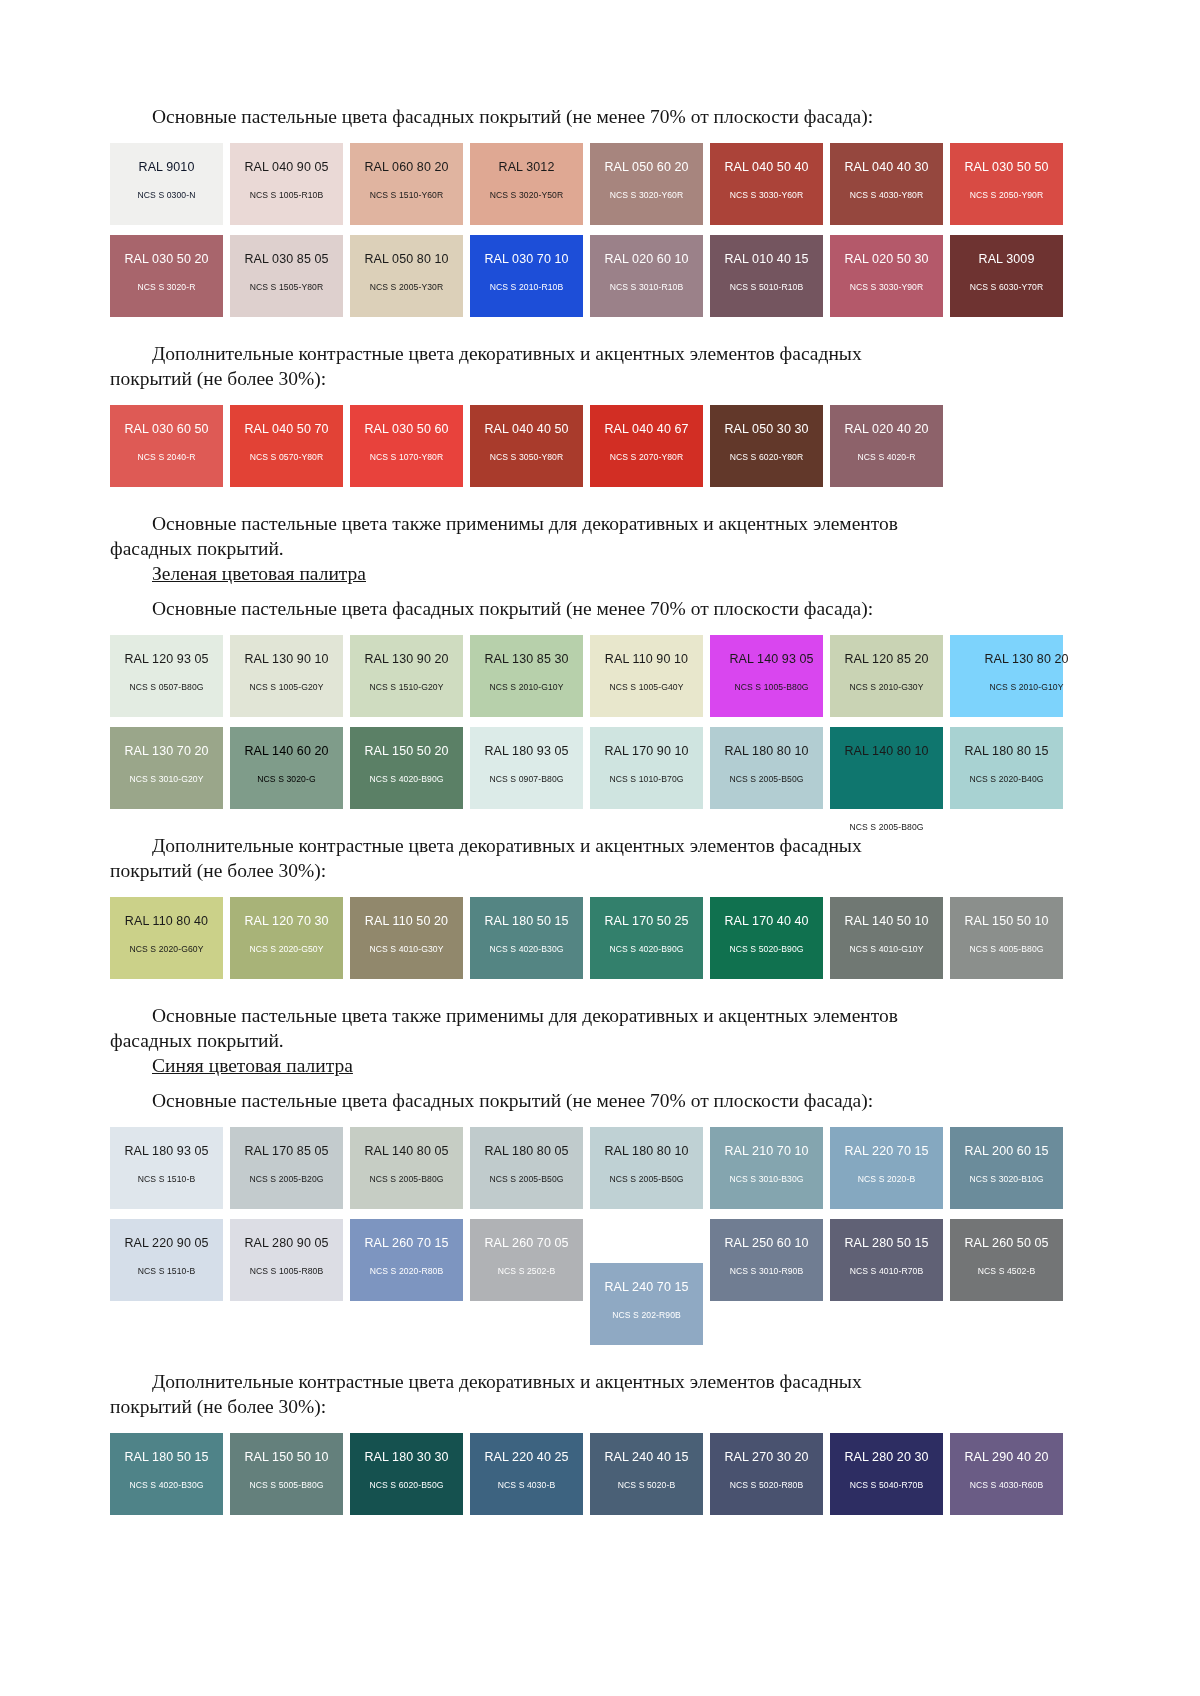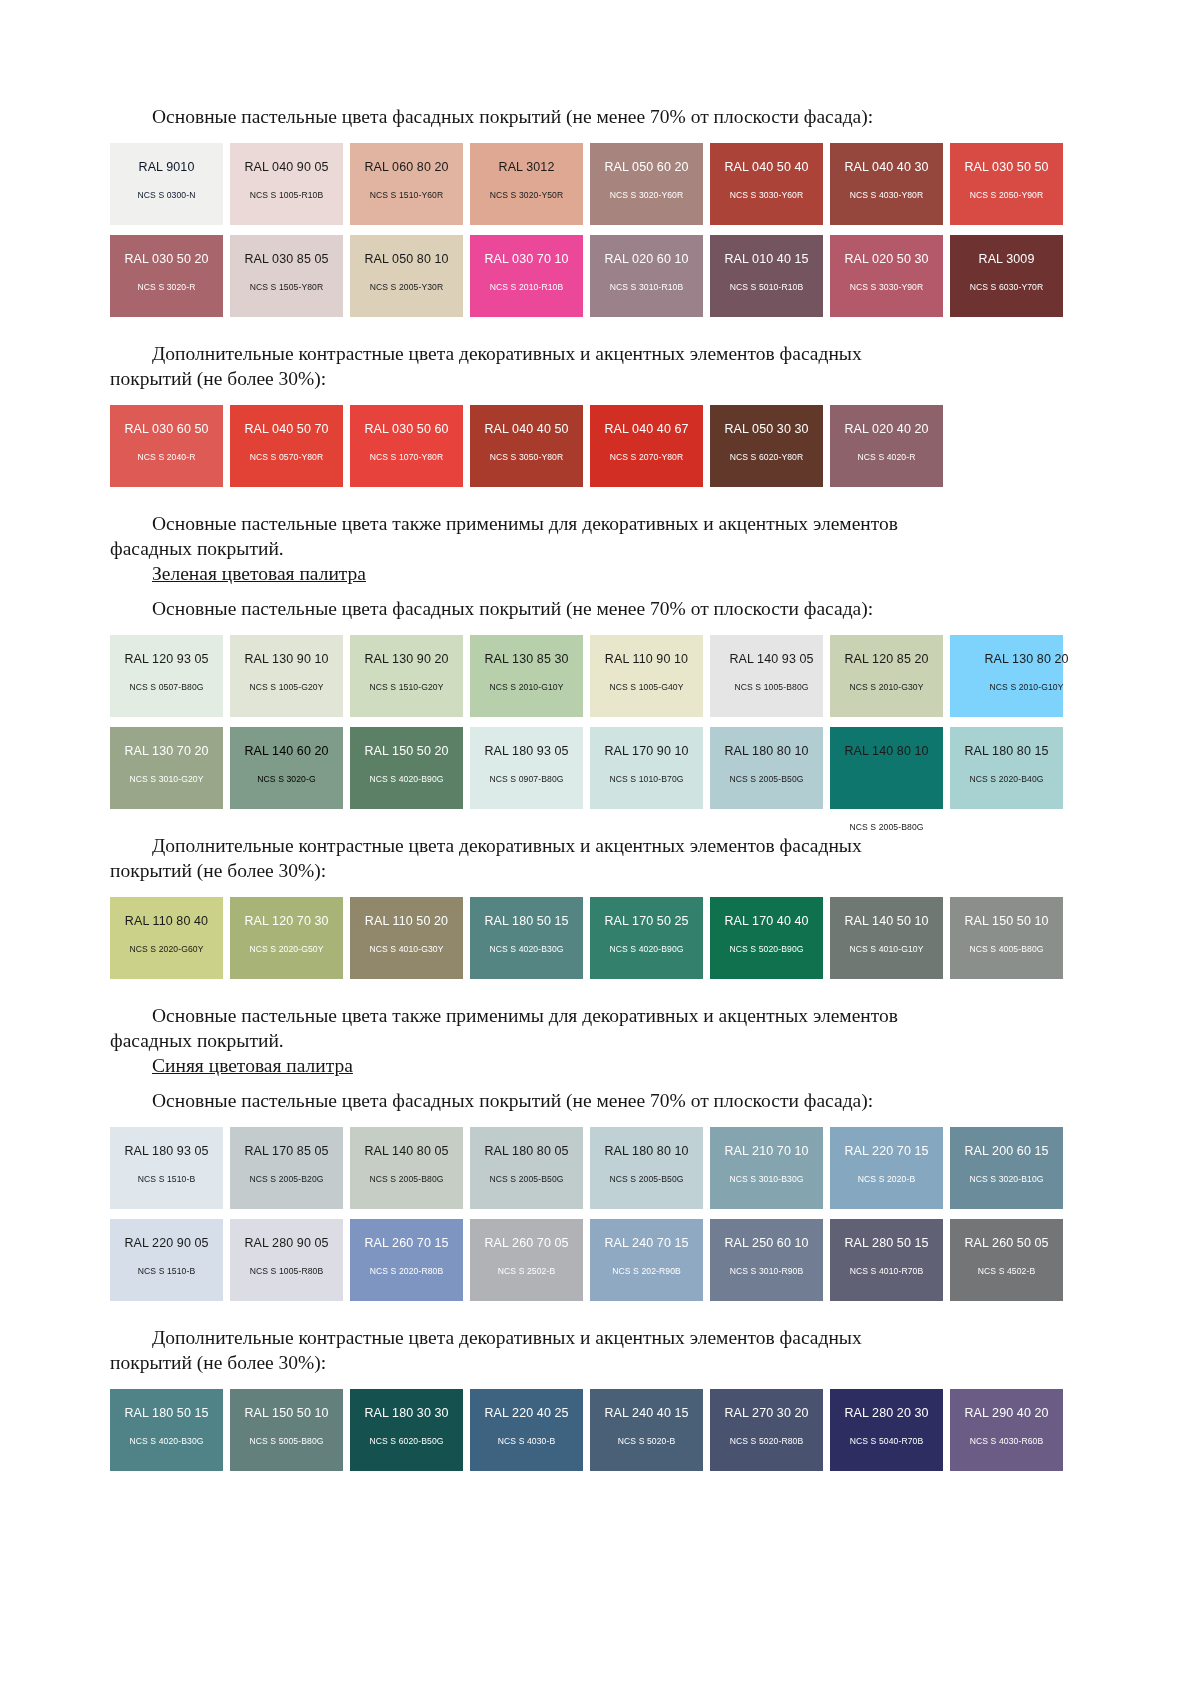--- a/index.html
+++ b/index.html
@@ -132,21 +132,21 @@
           <div class="ncs">NCS S 3020-R</div>
         </div>
         <div class="swatch" style="background: rgb(222, 208, 206); color: rgb(26, 26, 26);">
           <div class="ral">RAL 030 85 05</div>
           <div class="ncs">NCS S 1505-Y80R</div>
         </div>
         <div class="swatch" style="background: rgb(220, 208, 185); color: rgb(26, 26, 26);">
           <div class="ral">RAL 050 80 10</div>
           <div class="ncs">NCS S 2005-Y30R</div>
         </div>
-        <div class="swatch" style="background: #ec4899; color: rgb(255, 255, 255);">
+        <div class="swatch" style="background: #1d4ed8; color: rgb(255, 255, 255);">
           <div class="ral">RAL 030 70 10</div>
           <div class="ncs">NCS S 2010-R10B</div>
         </div>
         <div class="swatch" style="background: rgb(155, 129, 137); color: rgb(255, 255, 255);">
           <div class="ral">RAL 020 60 10</div>
           <div class="ncs">NCS S 3010-R10B</div>
         </div>
         <div class="swatch" style="background: rgb(116, 85, 95); color: rgb(255, 255, 255);">
           <div class="ral">RAL 010 40 15</div>
           <div class="ncs">NCS S 5010-R10B</div>
@@ -218,21 +218,21 @@
           <div class="ncs">NCS S 1510-G20Y</div>
         </div>
         <div class="swatch" style="background: rgb(183, 208, 171); color: rgb(26, 26, 26);">
           <div class="ral">RAL 130 85 30</div>
           <div class="ncs">NCS S 2010-G10Y</div>
         </div>
         <div class="swatch" style="background: rgb(232, 231, 204); color: rgb(26, 26, 26);">
           <div class="ral">RAL 110 90 10</div>
           <div class="ncs">NCS S 1005-G40Y</div>
         </div>
-        <div class="swatch" style="background: #e5e5e5; color: rgb(26, 26, 26); padding-left: 10px;">
+        <div class="swatch" style="background: #d946ef; color: rgb(26, 26, 26); padding-left: 10px;">
           <div class="ral">RAL 140 93 05</div>
           <div class="ncs">NCS S 1005-B80G</div>
         </div>
         <div class="swatch" style="background: rgb(201, 211, 180); color: rgb(26, 26, 26);">
           <div class="ral">RAL 120 85 20</div>
           <div class="ncs">NCS S 2010-G30Y</div>
         </div>
         <div class="swatch" style="background: #7dd3fc; color: rgb(26, 26, 26); padding-left: 40px;">
           <div class="ral">RAL 130 80 20</div>
           <div class="ncs">NCS S 2010-G10Y</div>
@@ -366,21 +366,21 @@
           <div class="ncs">NCS S 1005-R80B</div>
         </div>
         <div class="swatch" style="background: rgb(125, 149, 192); color: rgb(255, 255, 255);">
           <div class="ral">RAL 260 70 15</div>
           <div class="ncs">NCS S 2020-R80B</div>
         </div>
         <div class="swatch" style="background: rgb(176, 178, 181); color: rgb(255, 255, 255);">
           <div class="ral">RAL 260 70 05</div>
           <div class="ncs">NCS S 2502-B</div>
         </div>
-        <div class="swatch" style="background: rgb(143, 169, 195); color: rgb(255, 255, 255);">
+        <div class="swatch" style="background: rgb(143, 169, 195); color: rgb(255, 255, 255); margin-top: 44px;">
           <div class="ral">RAL 240 70 15</div>
           <div class="ncs">NCS S 202-R90B</div>
         </div>
         <div class="swatch" style="background: rgb(112, 125, 146); color: rgb(255, 255, 255);">
           <div class="ral">RAL 250 60 10</div>
           <div class="ncs">NCS S 3010-R90B</div>
         </div>
         <div class="swatch" style="background: rgb(96, 97, 117); color: rgb(255, 255, 255);">
           <div class="ral">RAL 280 50 15</div>
           <div class="ncs">NCS S 4010-R70B</div>

